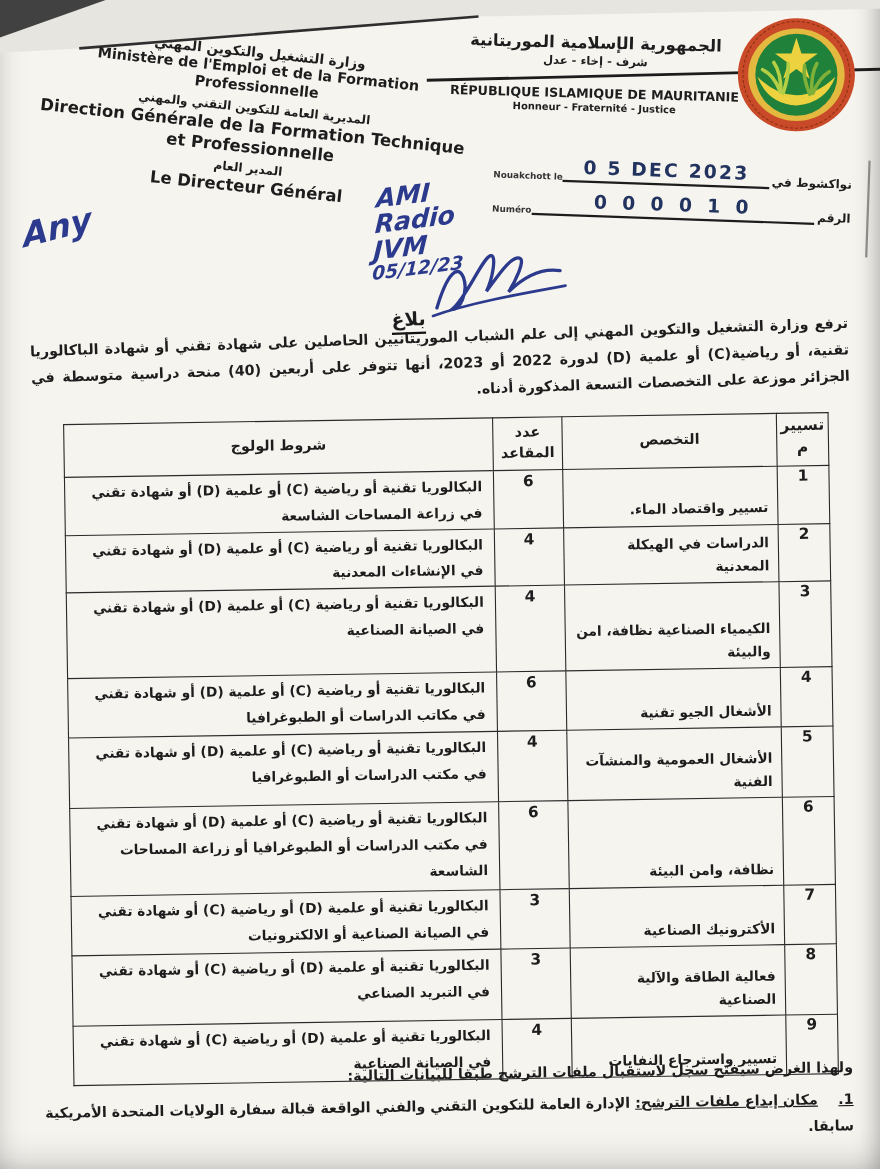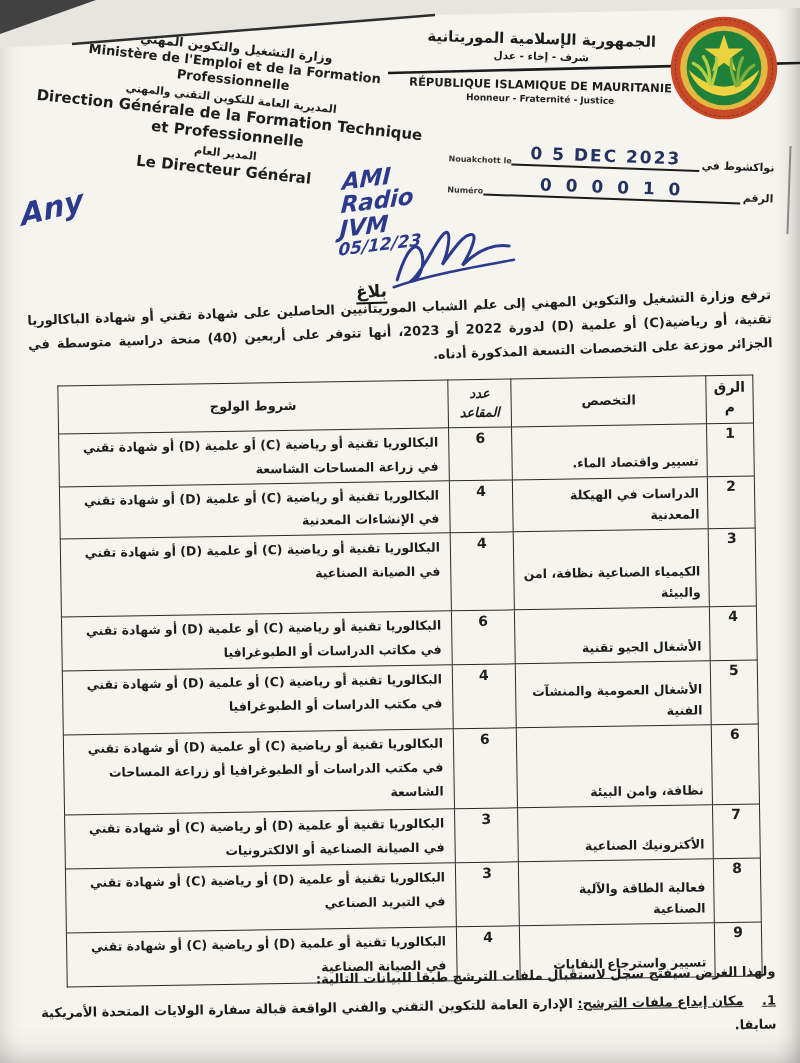--- a/index.html
+++ b/index.html
@@ -45,21 +45,21 @@
     border-bottom:2.5px solid #111;padding-bottom:1px;transform:rotate(-2deg);}
   .intro{left:28px;top:296px;width:744px;direction:rtl;text-align:justify;
     font-weight:bold;font-size:13px;line-height:1.85;transform:rotate(-2deg);}
   
   table.grid{position:absolute;left:62px;top:380px;width:696px;
     border-collapse:collapse;transform:rotate(-0.9deg);direction:rtl;}
   table.grid td,table.grid th{border:1.6px solid #2a2a2a;font-weight:bold;}
   th.h-num,td.c-num{width:42px;text-align:center;vertical-align:top;font-size:14px;}
   th.h-spec{width:178px;}
   td.c-spec{width:178px;vertical-align:bottom;text-align:right;padding:2px 8px 4px;font-size:12.5px;line-height:1.7;}
-  th.h-seats{width:58px;font-style:italic;}
+  th.h-seats{width:58px;}
   td.c-seats{width:58px;text-align:center;vertical-align:top;font-size:14px;padding-top:2px;}
   td.c-cond{text-align:right;vertical-align:top;padding:2px 10px;font-size:12.5px;line-height:1.9;}
   th{font-size:13px;text-align:center;vertical-align:middle;white-space:pre-line;line-height:1.4;padding:2px;}
   tr.hrow{height:48px;} tr.r1{height:52px;} tr.r2{height:50px;} tr.r3{height:78px;}
   tr.r4{height:54px;} tr.r5{height:64px;} tr.r6{height:80px;} tr.r7{height:54px;}
   tr.r8{height:64px;} tr.r9{height:54px;}
   
   .footer{left:30px;top:966px;width:746px;direction:rtl;font-weight:bold;
     font-size:13px;line-height:1.8;transform:rotate(-1deg);}
   .footer .item{margin-top:6px;}
@@ -142,21 +142,21 @@
       <path d="M4,57 C40,47 90,42 126,38" stroke="#2b3a8c" stroke-width="2.5" fill="none" stroke-linecap="round"></path>
     </svg>
   </div>
 
   <div class="abs doc-title">بلاغ</div>
   <div class="abs intro">ترفع وزارة التشغيل والتكوين المهني إلى علم الشباب الموريتانيين الحاصلين على شهادة تقني أو شهادة الباكالوريا تقنية، أو رياضية(C) أو علمية (D) لدورة 2022 أو 2023، أنها تتوفر على أربعين (40) منحة دراسية متوسطة في الجزائر موزعة على التخصصات التسعة المذكورة أدناه.</div>
 
   <table class="grid">
     <tbody>
         <tr class="hrow">
-      <th class="h-num">الرق
+      <th class="h-num">تسيير
 م</th>
       <th class="h-spec">التخصص</th>
       <th class="h-seats">عدد
 المقاعد</th>
       <th>شروط الولوج</th>
     </tr>
     <tr class="r1">
       <td class="c-num">1</td>
       <td class="c-spec">تسيير واقتصاد الماء.</td>
       <td class="c-seats">6</td>

